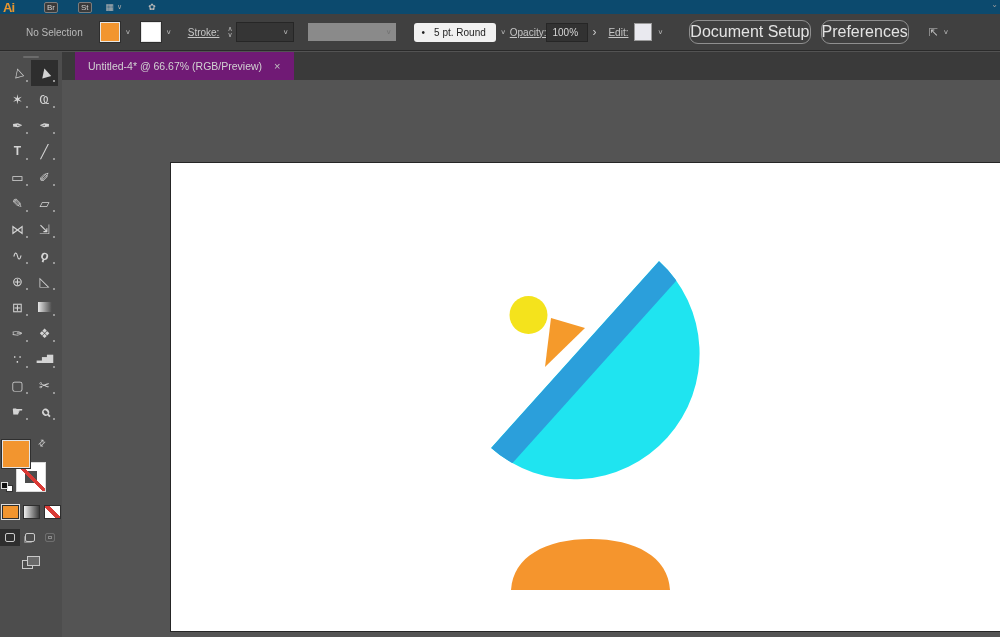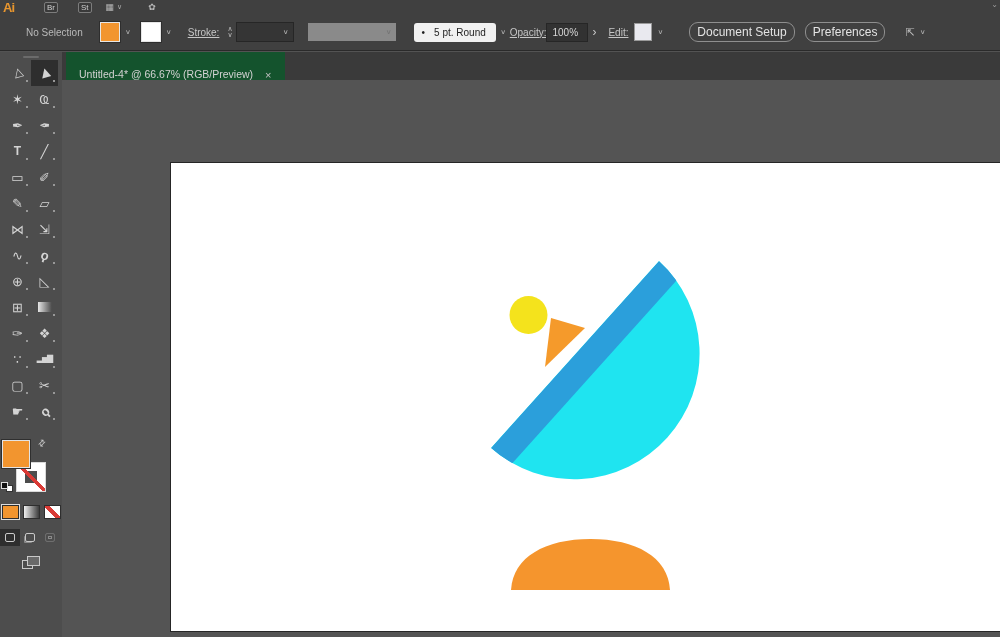--- a/index.html
+++ b/index.html
@@ -1,21 +1,21 @@
 <!DOCTYPE html>
 <html><head>
 <meta charset="utf-8">
 <style>
   * { margin:0; padding:0; box-sizing:border-box; }
   html,body { width:1000px; height:637px; overflow:hidden; }
   body { position:relative; background:#535353; font-family:"Liberation Sans",sans-serif;
          -webkit-font-smoothing:antialiased; color:#ccc; }
 
   
-  .menubar { position:absolute; top:0; left:0; right:0; height:14px; background:#404040;
+  .menubar { position:absolute; top:0; left:0; right:0; height:14px; background:#0c4a6e;
              display:flex; align-items:center; z-index:9; }
   .app-logo { width:30px; height:14px; overflow:hidden; color:#E8962E; font-weight:bold;
               font-size:13px; line-height:15px; padding-left:3px; letter-spacing:-1px; }
   .menu-item { padding:0 11px; font-size:10px; color:#D8D8D8; line-height:14px; cursor:default; }
   .mini-btn { margin-left:14px; border:1px solid #7d7d7d; border-radius:2px; font-size:8px;
               line-height:9px; padding:0 2px; color:#cfcfcf; background:#3a3a3a; }
   .mb-icon { margin-left:14px; font-size:9px; color:#b5b5b5; }
   .mb-chev { margin-left:3px; font-size:7px; color:#aaa; }
   .corner-frag { position:absolute; right:2px; top:0; font-size:8px; color:#9a9a9a; }
 
@@ -35,28 +35,28 @@
   .dd-profile { width:88px; height:18px; background:#8a8a8a; margin-left:14px;
                 display:flex; align-items:center; justify-content:flex-end; }
   .dd-profile .chev { color:#737373; }
   .brush-box { margin-left:18px; height:19px; background:#f1f1f1; border-radius:3px;
                color:#1e1e1e; display:flex; align-items:center; padding:0 10px 0 8px; gap:9px; }
   .brush-chev { width:14px; height:19px; display:flex; align-items:center; justify-content:center; }
   .val-box { width:42px; height:19px; background:#323232; border:1px solid #262626;
              color:#d8d8d8; display:flex; align-items:center; padding-left:5px; }
   .more-arrow { margin:0 4px; color:#c9c9c9; font-size:12px; }
   .style-swatch { width:18px; height:18px; background:#e9e9ef; border:1px solid #9a9a9a; }
-  .bar-btn { border:1px solid #8f8f8f; border-radius:9px; padding:2px 7px; color:#e3e3e3;
-             font-size:12px; background:transparent; font-family:inherit; }
+  .bar-btn { border:1px solid #8f8f8f; border-radius:9px; padding:2px 0; color:#e3e3e3;
+             font-size:16px; background:transparent; font-family:inherit; }
   .sel-sim { font-size:11px; color:#c0c0c0; margin-left:20px; }
 
   
   .tabbar { position:absolute; top:52px; left:62px; right:0; height:28px; background:#3a3a3a; }
-  .tab { position:absolute; left:4px; top:0; height:28px; background:#14532d; display:flex;
-         align-items:flex-end; padding:0 13px; gap:12px; font-size:10.5px; color:#d2d2d2; }
+  .tab { position:absolute; left:13px; top:0; height:28px; background:#701a75; display:flex;
+         align-items:center; padding:0 13px; gap:12px; font-size:10.5px; color:#d2d2d2; }
   .tab-close { color:#c2c2c2; font-size:11px; line-height:10px; }
 
   
   .toolbar { position:absolute; top:52px; left:0; width:62px; bottom:0; background:#4d4d4d;
              z-index:5; }
   .grip { width:16px; height:2px; background:#6b6b6b; margin:4px auto 2px; border-radius:1px; }
   .tools-grid { display:grid; grid-template-columns:27px 27px; justify-content:center; }
   .tool { height:26px; display:flex; align-items:center; justify-content:center; position:relative; }
   .tool .glyph { color:#d4d4d4; font-size:13px; line-height:1; }
   .tool.active { background:#2e2e2e; }

